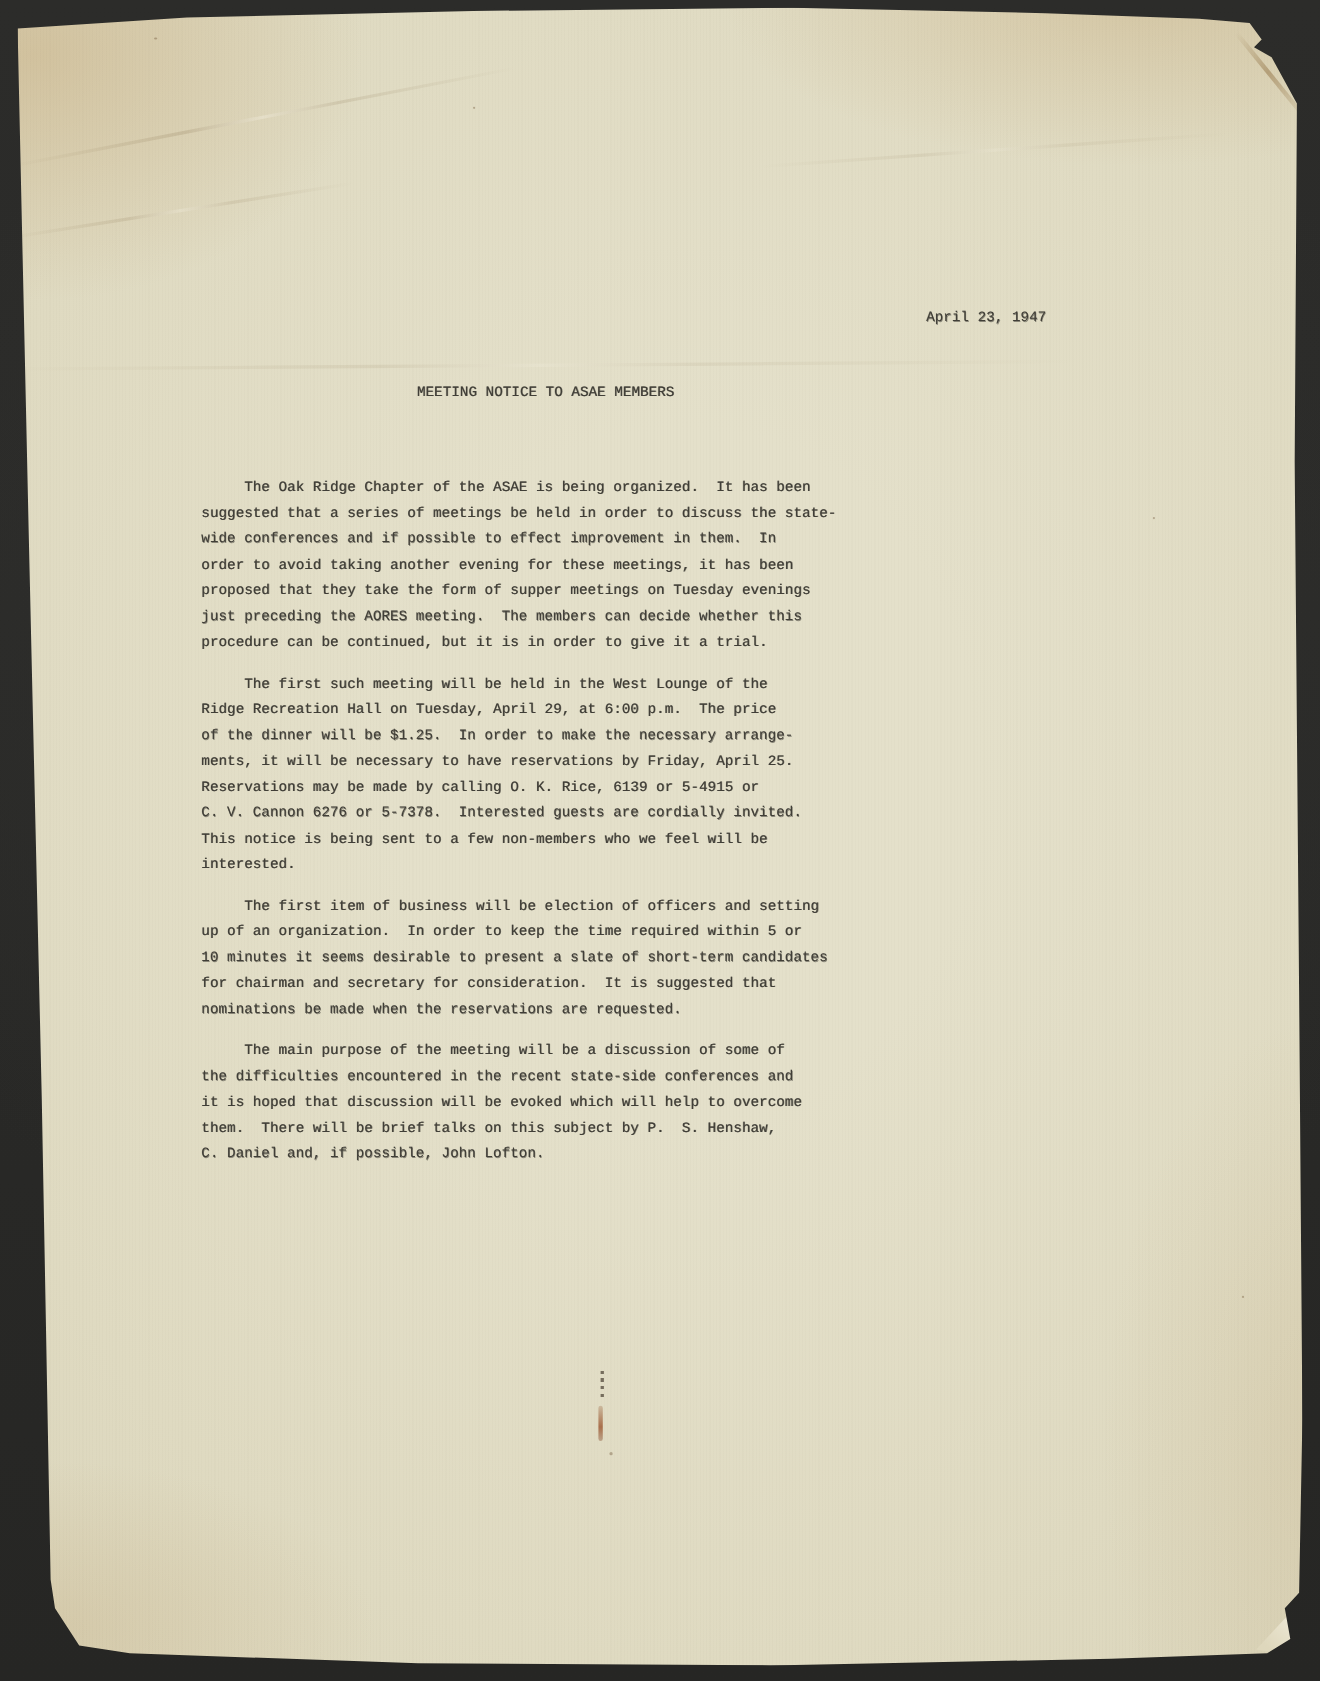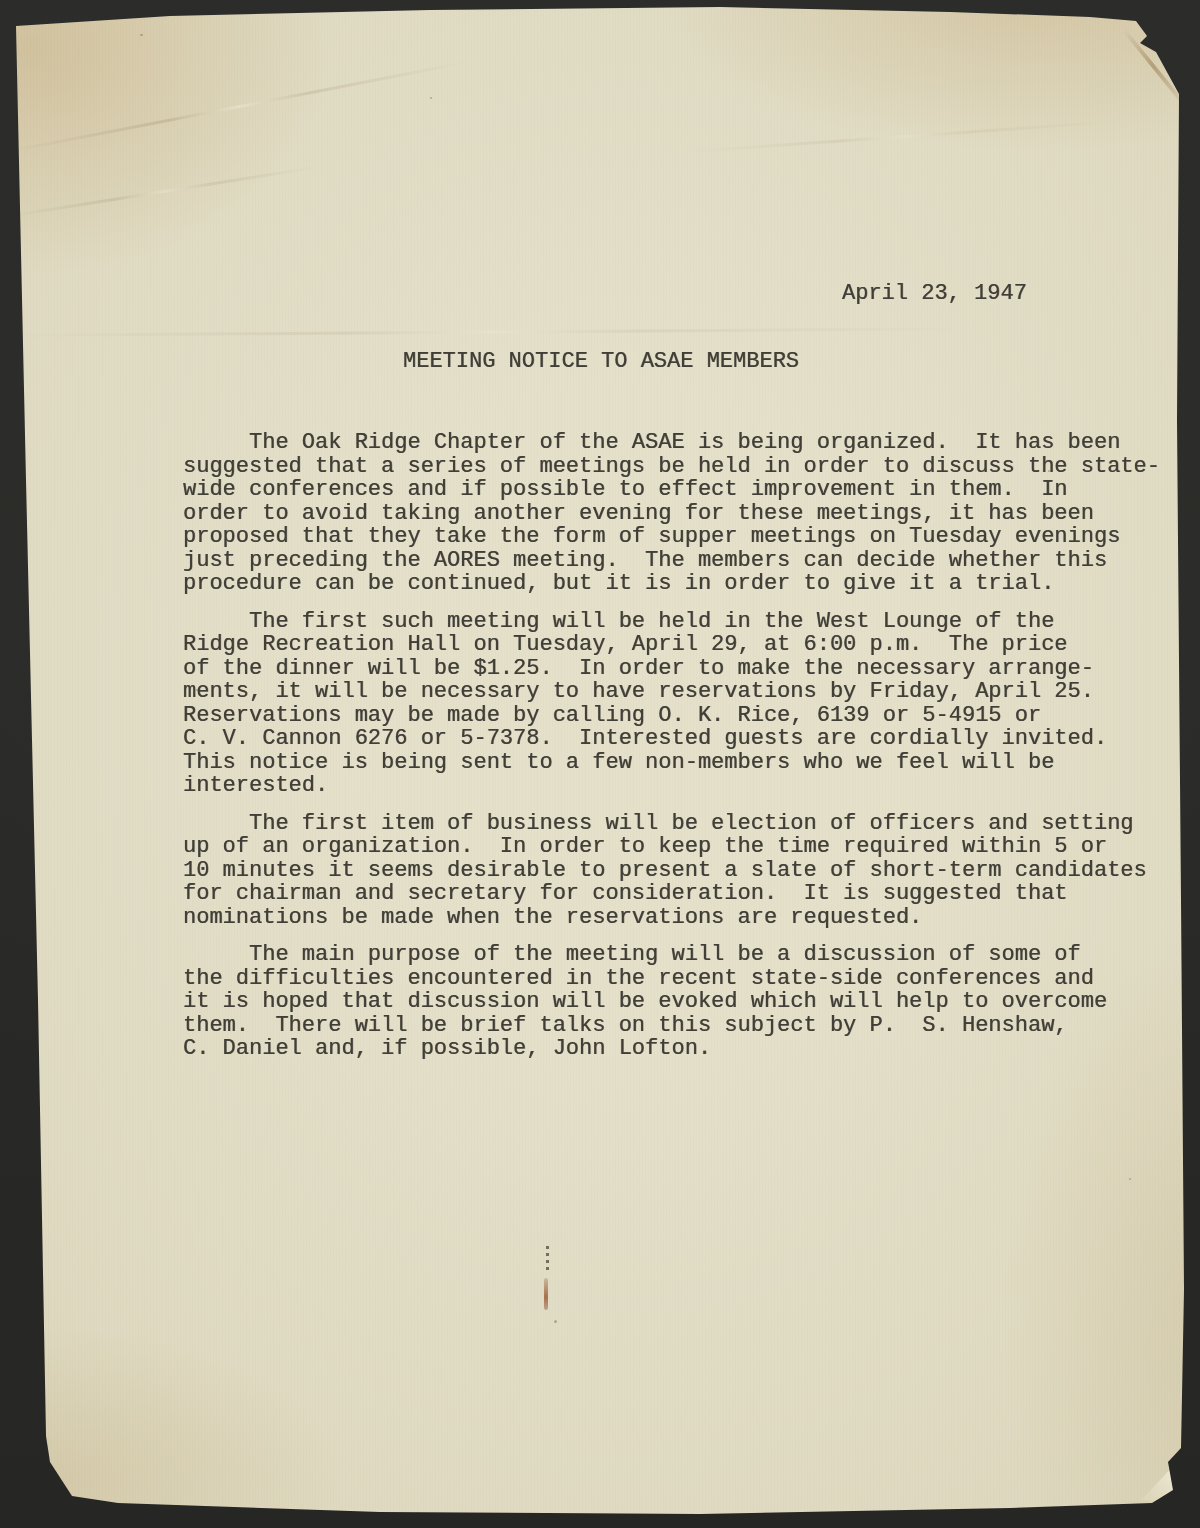--- a/index.html
+++ b/index.html
@@ -70,27 +70,27 @@
   }
   .stain-rust {
     position: absolute; left: 544px; top: 1278px; width: 4px; height: 32px;
     border-radius: 2px;
     background: linear-gradient(180deg, rgba(140,85,45,0.25), rgba(150,75,35,0.75) 60%, rgba(120,60,30,0.35));
   }
   .speck { position: absolute; border-radius: 50%; background: rgba(110,85,55,0.4); }
   .typed {
     position: absolute;
     color: #403e37;
-    font-size: 22px;
+    font-size: 13px;
     white-space: pre;
     text-shadow: 0.5px 0.4px 0.6px rgba(64,62,55,0.55), -0.3px 0 0.5px rgba(64,62,55,0.3);
     letter-spacing: 0;
   }
   .date-line { left: 842px; top: 281px; }
-  .doc-title { left: 403px; top: 349px; font-family: Liberation Mono, monospace; }
+  .doc-title { left: 379px; top: 349px; font-family: Liberation Mono, monospace; }
   .doc-body { left: 183px; top: 431px; line-height: 23.5px; }
   .para { margin: 0 0 14px 0; }
   .line { height: 23.5px; }
 </style>
 </head>
 <body>
 
 <div class="scan-bg"></div>
 
 <div class="paper">

